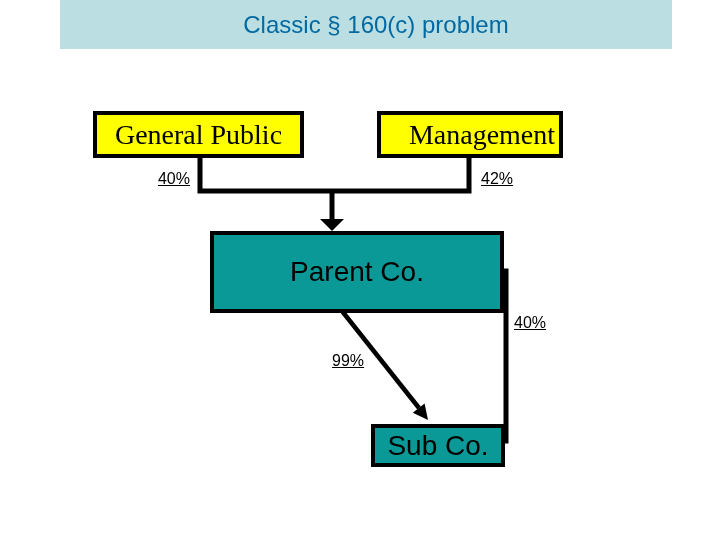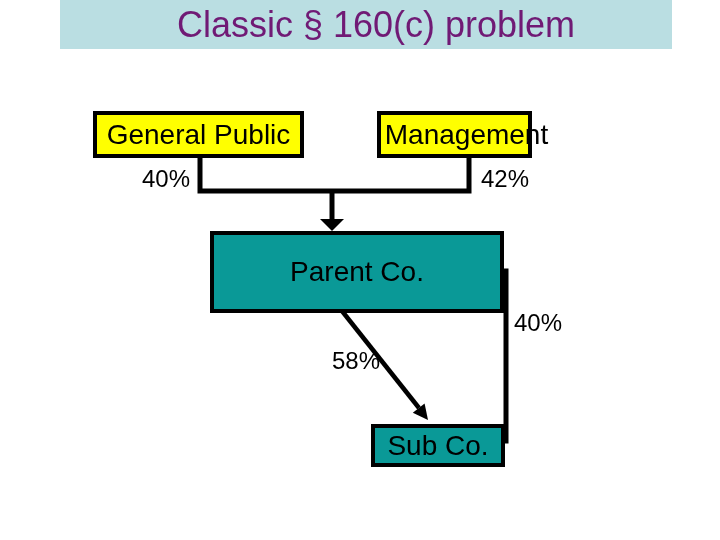--- a/index.html
+++ b/index.html
@@ -13,51 +13,52 @@
     overflow: hidden;
   }
   .title-band {
     position: absolute;
     left: 60px; top: 0;
     width: 612px; height: 49px;
     background: var(--band, #BADEE2);
     display: flex; align-items: center; justify-content: center;
   }
   .title-band .title-text {
-    font-size: 36px;
-    color: #701a75;
+    font-size: 24px;
+    color: #0369a1;
     white-space: nowrap;
     margin-left: 20px;
   }
   .box {
     position: absolute;
     box-sizing: border-box;
     border: 4px solid #000;
     display: flex;
     flex-direction: column;
     align-items: center;
     justify-content: center;
     text-align: center;
     font-size: 28px;
     line-height: 34px;
     color: #000;
     white-space: nowrap;
   }
-  .box.yellow { background: var(--shareholder, #FFFF00); }
+  .box.yellow { background: var(--shareholder, #FFFF00); font-family: Liberation Serif, serif; }
   .box.teal   { background: var(--company, #0A9997); }
   #box-general-public { left: 93px;  top: 111px; width: 211px; height: 47px; }
-  #box-management     { left: 377px; top: 111px; width: 155px; height: 47px; padding-left: 24px; }
+  #box-management     { left: 377px; top: 111px; width: 186px; height: 47px; padding-left: 24px; }
   #box-parent         { left: 210px; top: 231px; width: 294px; height: 82px; }
   #box-sub            { left: 371px; top: 424px; width: 134px; height: 43px; }
   .pct {
     position: absolute;
-    font-size: 24px;
+    font-size: 16px;
     line-height: 24px;
     color: #000;
     white-space: nowrap;
+    text-decoration: underline;
   }
   #pct-general-public { left: 130px; top: 167px; width: 60px; text-align: right; }
   #pct-management     { left: 481px; top: 167px; }
   #pct-sub-in-parent  { left: 514px; top: 311px; }
   #pct-parent-in-sub  { left: 332px; top: 349px; }
   svg.edges {
     position: absolute;
     left: 0; top: 0;
     width: 720px; height: 540px;
     color: var(--line, #000000);
@@ -104,15 +105,15 @@
   <div class="box teal" id="box-sub">
     <span>Sub Co.</span>
   </div>
 
   <div class="pct" id="pct-general-public">40%</div>
 
   <div class="pct" id="pct-management">42%</div>
 
   <div class="pct" id="pct-sub-in-parent">40%</div>
 
-  <div class="pct" id="pct-parent-in-sub">58%</div>
+  <div class="pct" id="pct-parent-in-sub">99%</div>
 
 </div>
 
 </body></html>

